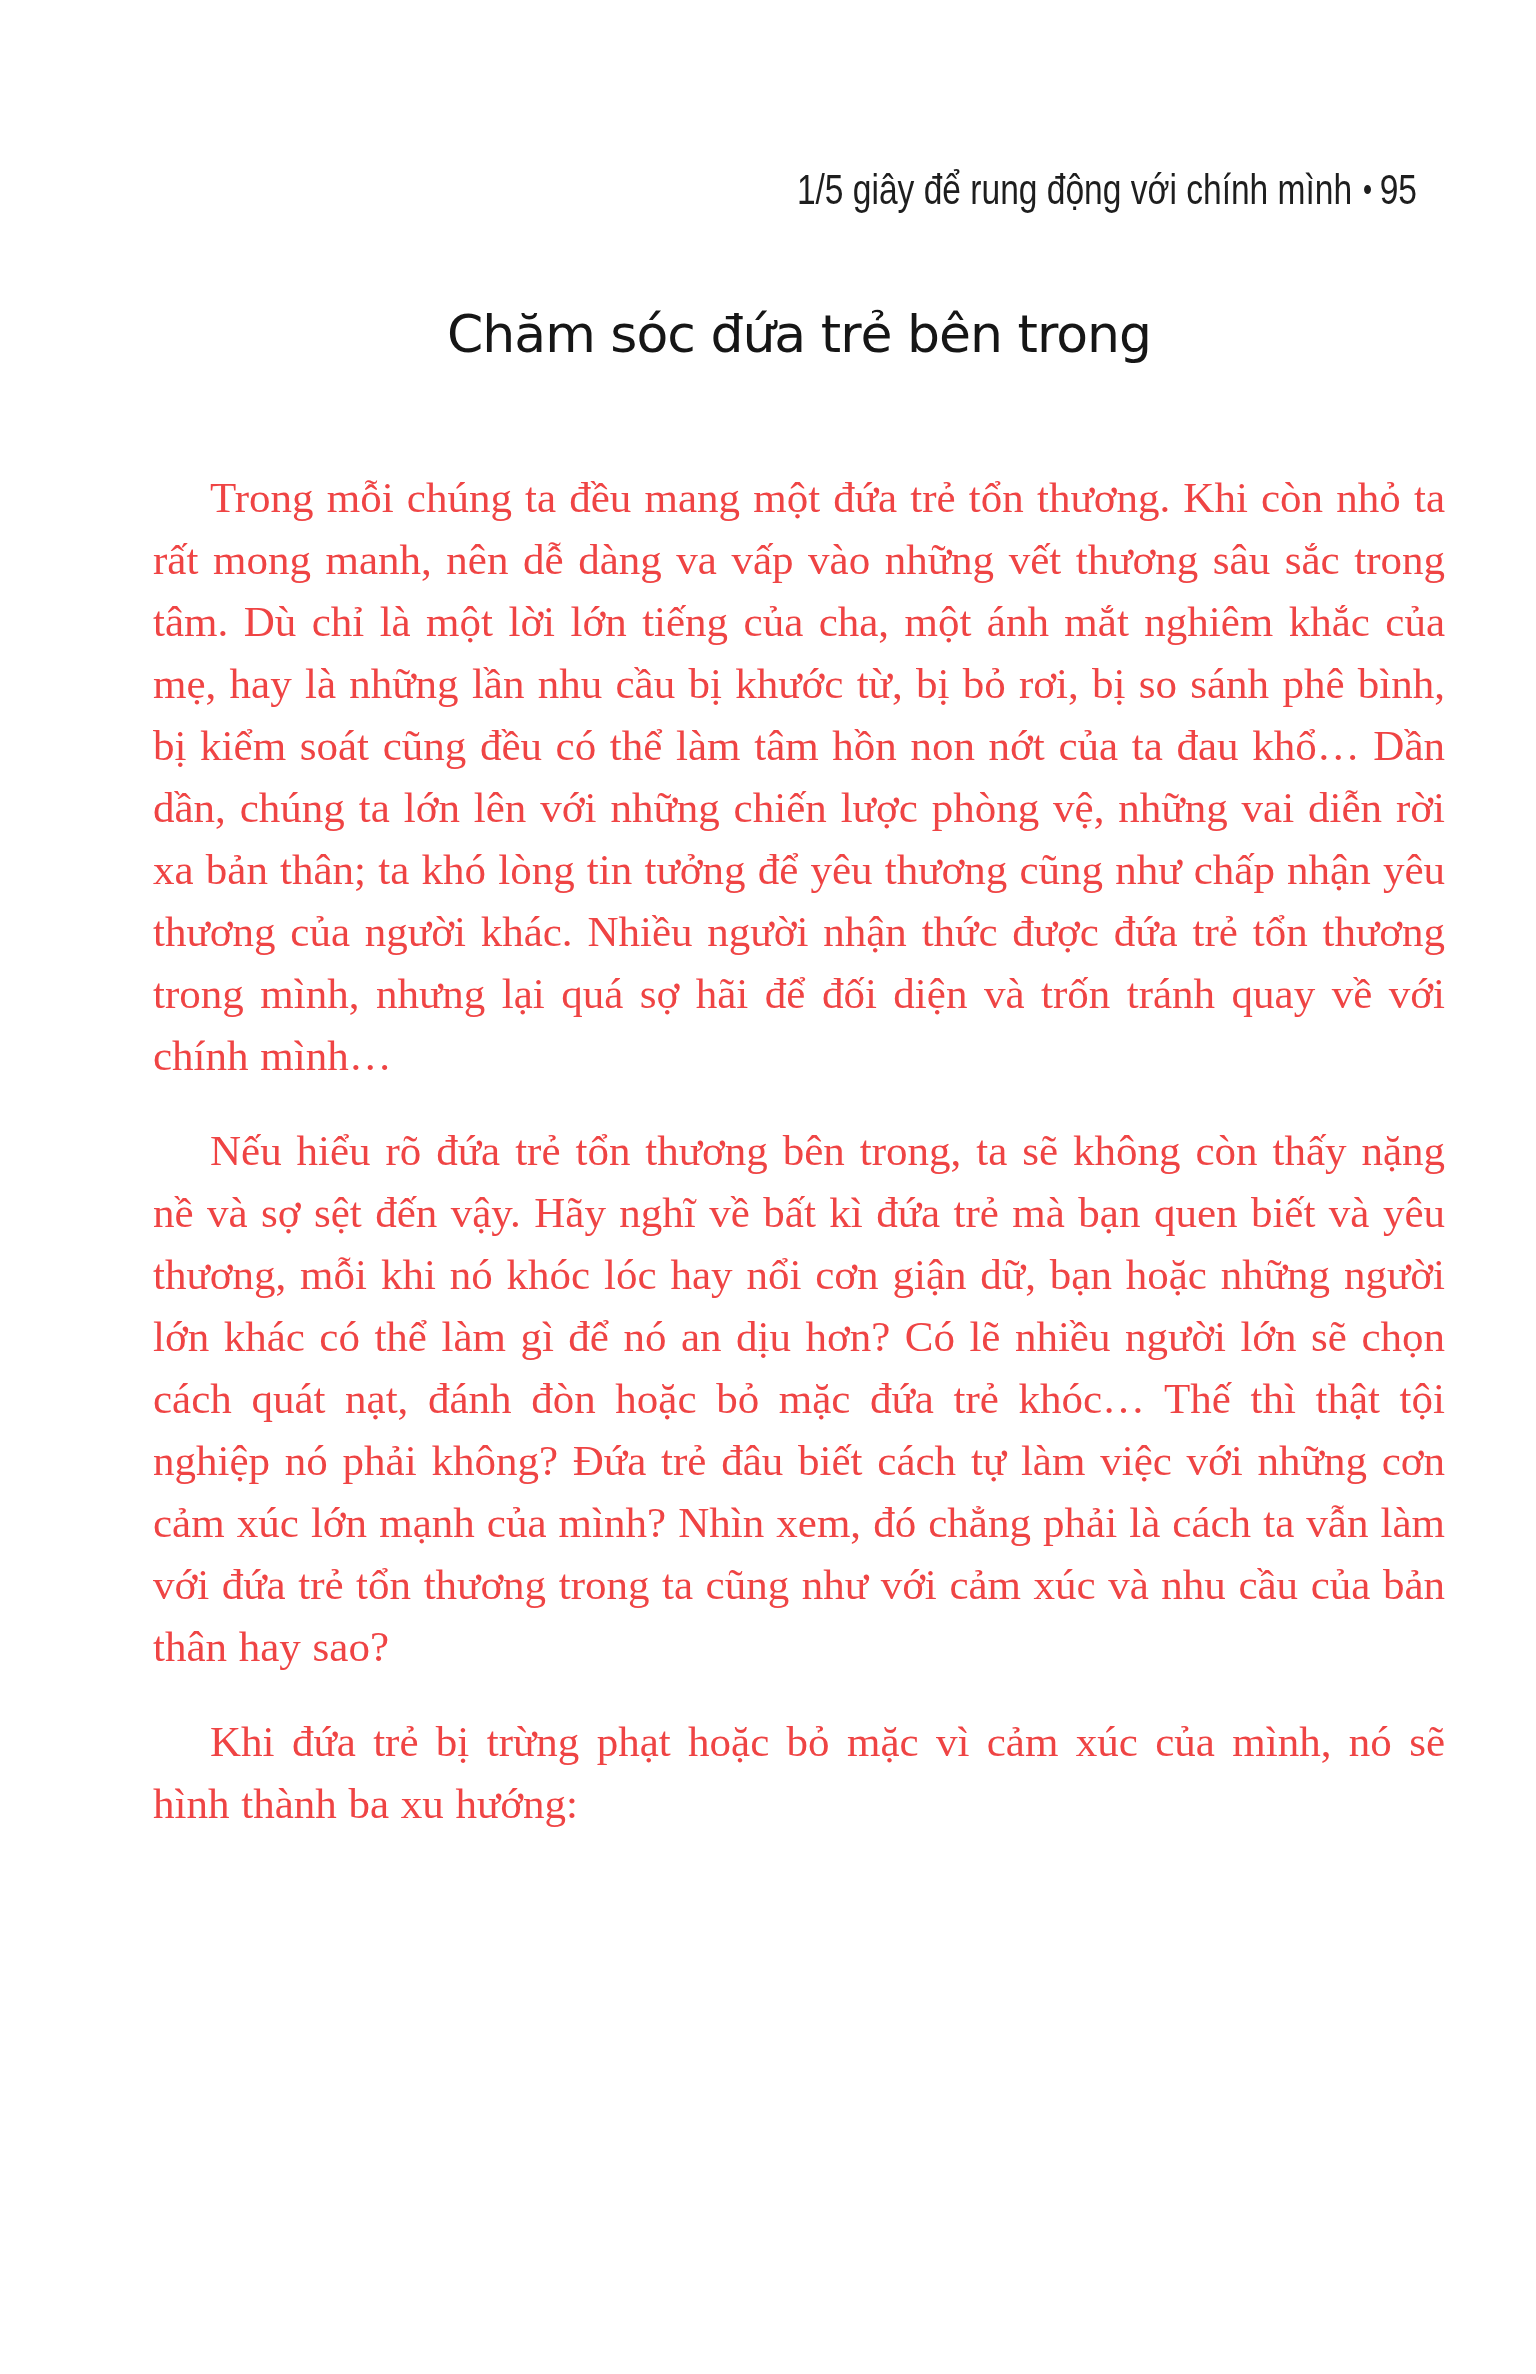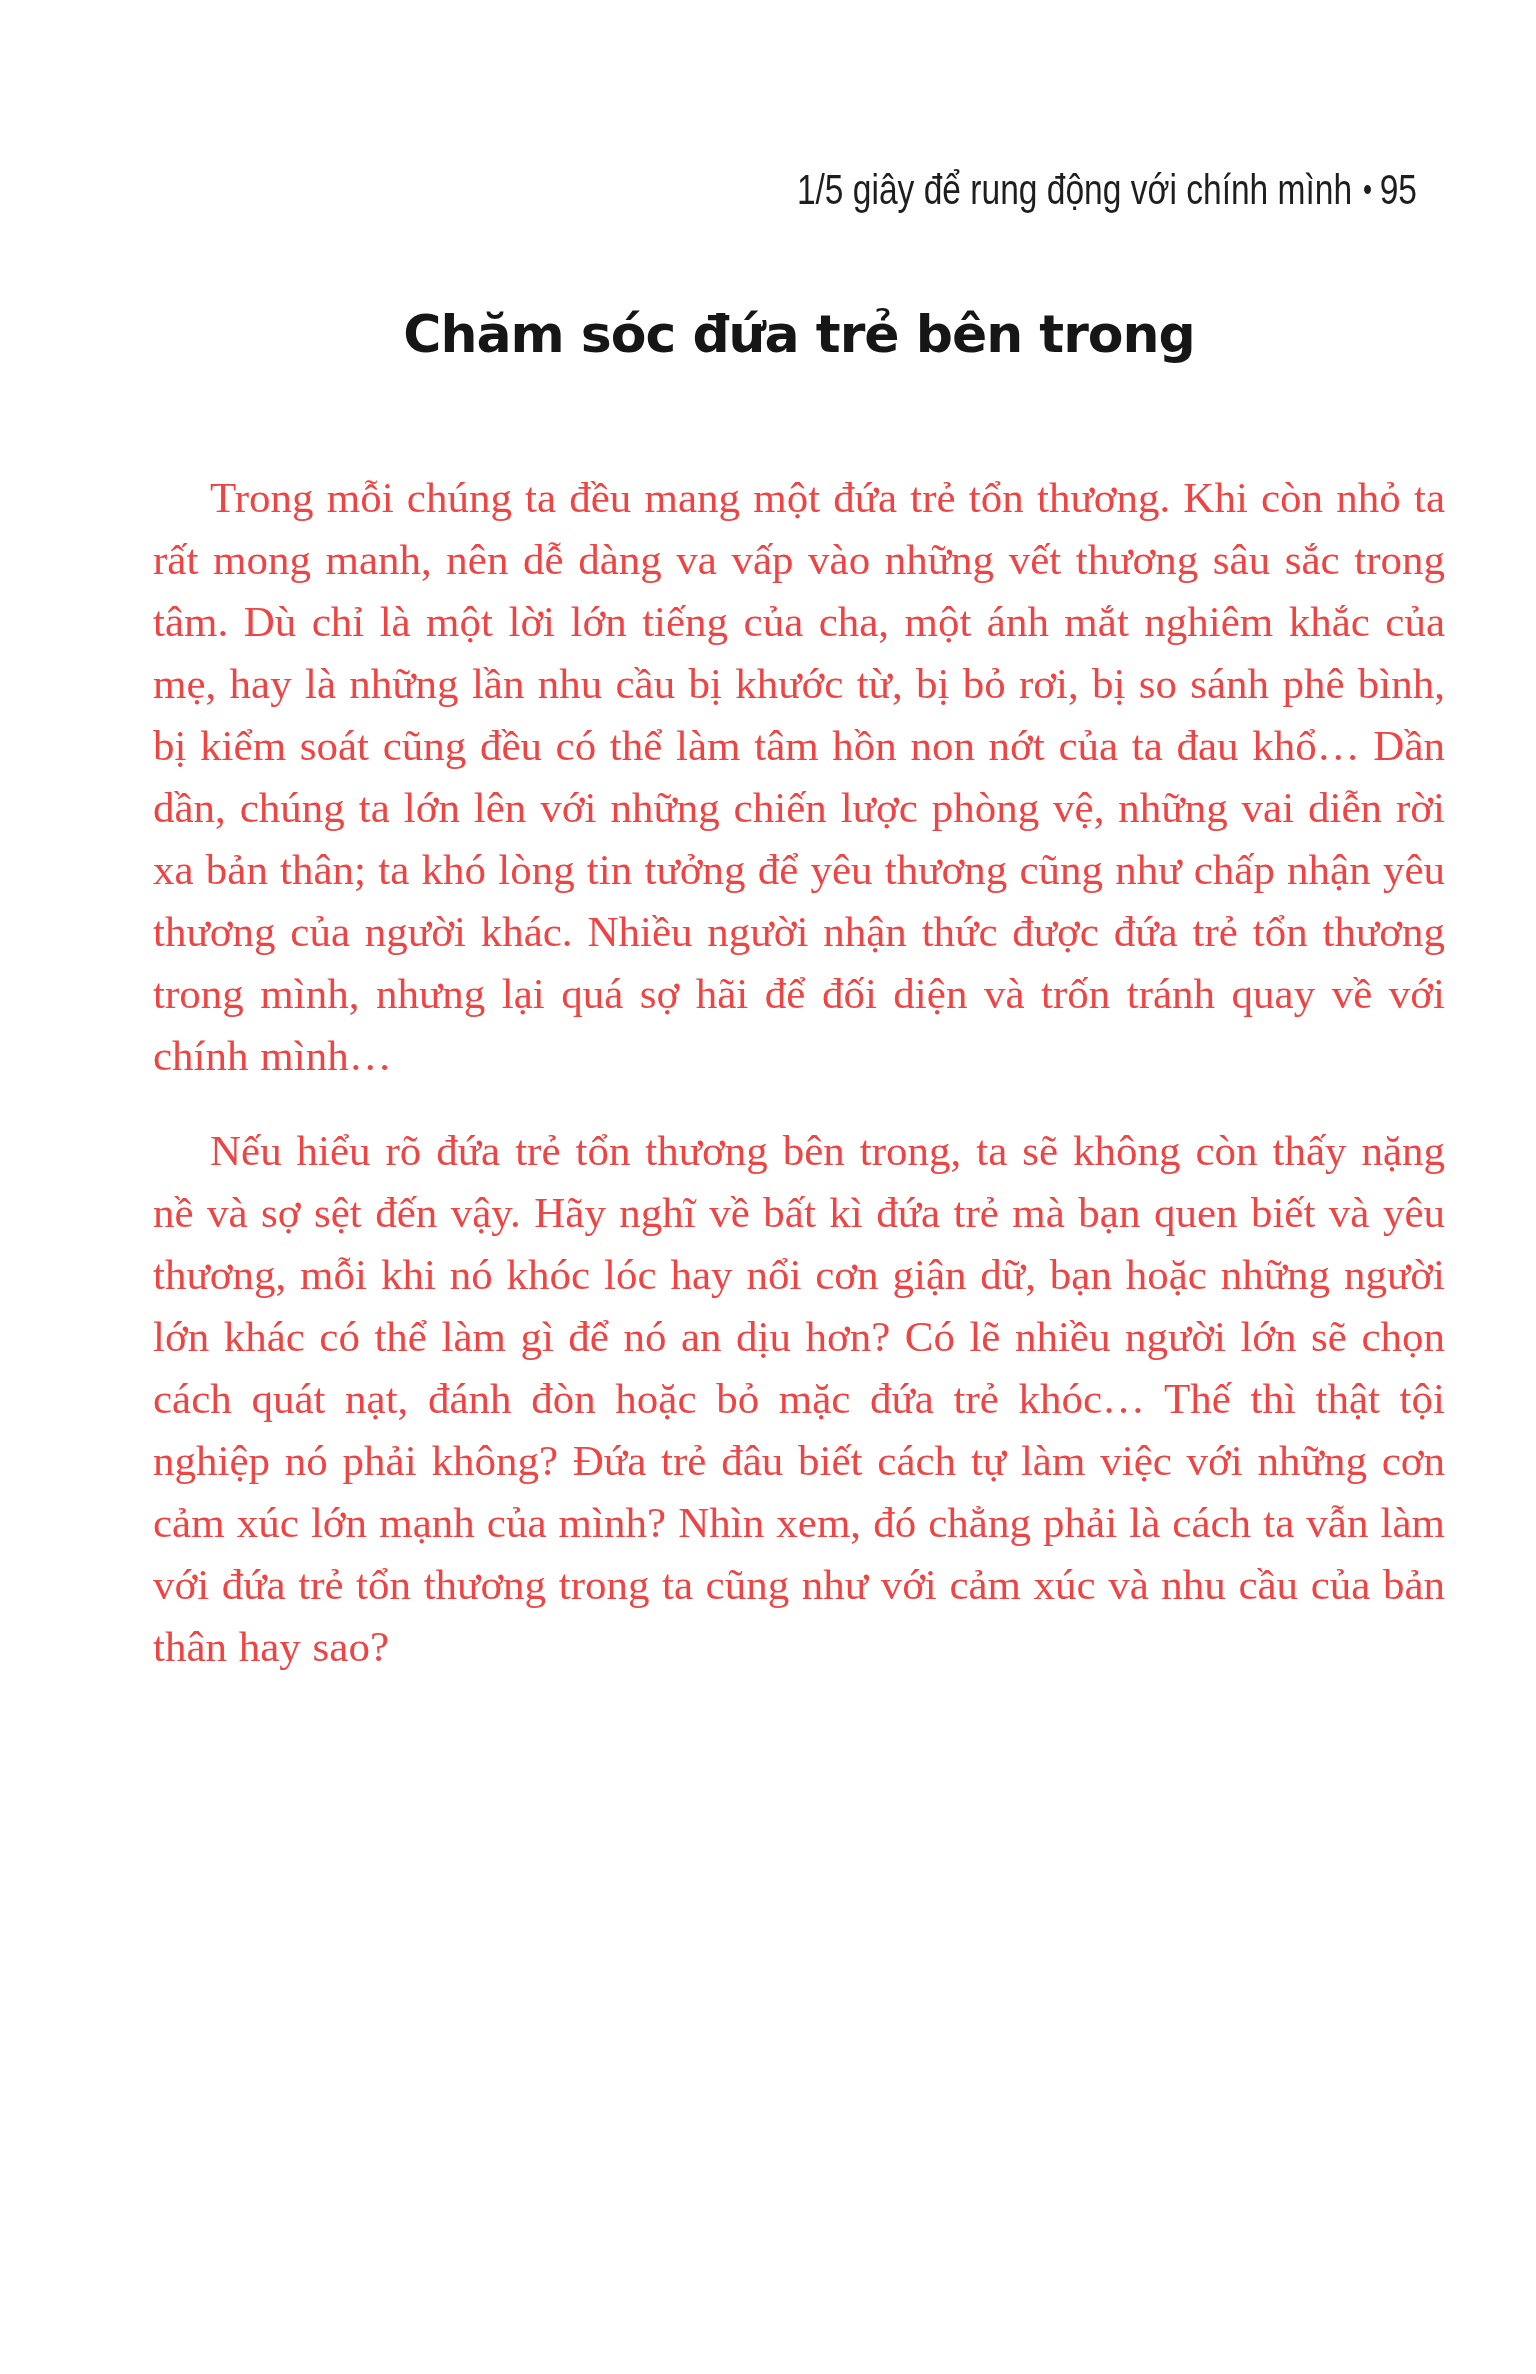--- a/index.html
+++ b/index.html
@@ -39,21 +39,21 @@
     display: inline-block;
     margin: 0 9.9px 0 13.8px;
     font-size: 33px;
     vertical-align: 3px;
   }
   
   .chapter-title {
     margin: 73px 0 0 0;
     text-align: center;
     font-family: "DejaVu Sans", sans-serif;
-    font-weight: 700;
+    font-weight: 400;
     font-size: 52px;
     line-height: 71px;
     letter-spacing: -1px;
     color: #161616;
   }
   
   .body-text {
     margin-top: 97px;
   }
   .body-text p {
@@ -76,16 +76,17 @@
     <span class="rh-inner">
       <span>1/5 giây để rung động với chính mình</span><span class="dot">•</span><span>95</span>
     </span>
   </div>
 
   <h1 class="chapter-title">Chăm sóc đứa trẻ bên trong</h1>
 
   <div class="body-text">
     <p>Trong mỗi chúng ta đều mang một đứa trẻ tổn thương. Khi còn nhỏ ta rất mong manh, nên dễ dàng va vấp vào những vết thương sâu sắc trong tâm. Dù chỉ là một lời lớn tiếng của cha, một ánh mắt nghiêm khắc của mẹ, hay là những lần nhu cầu bị khước từ, bị bỏ rơi, bị so sánh phê bình, bị kiểm soát cũng đều có thể làm tâm hồn non nớt của ta đau khổ… Dần dần, chúng ta lớn lên với những chiến lược phòng vệ, những vai diễn rời xa bản thân; ta khó lòng tin tưởng để yêu thương cũng như chấp nhận yêu thương của người khác. Nhiều người nhận thức được đứa trẻ tổn thương trong mình, nhưng lại quá sợ hãi để đối diện và trốn tránh quay về với chính mình…</p>
     <p>Nếu hiểu rõ đứa trẻ tổn thương bên trong, ta sẽ không còn thấy nặng nề và sợ sệt đến vậy. Hãy nghĩ về bất kì đứa trẻ mà bạn quen biết và yêu thương, mỗi khi nó khóc lóc hay nổi cơn giận dữ, bạn hoặc những người lớn khác có thể làm gì để nó an dịu hơn? Có lẽ nhiều người lớn sẽ chọn cách quát nạt, đánh đòn hoặc bỏ mặc đứa trẻ khóc… Thế thì thật tội nghiệp nó phải không? Đứa trẻ đâu biết cách tự làm việc với những cơn cảm xúc lớn mạnh của mình? Nhìn xem, đó chẳng phải là cách ta vẫn làm với đứa trẻ tổn thương trong ta cũng như với cảm xúc và nhu cầu của bản thân hay sao?</p>
+    <p>Khi đứa trẻ bị trừng phạt hoặc bỏ mặc vì cảm xúc của mình, nó sẽ hình thành ba xu hướng:</p>
   </div>
 
 </div>
 
 
 </body></html>

